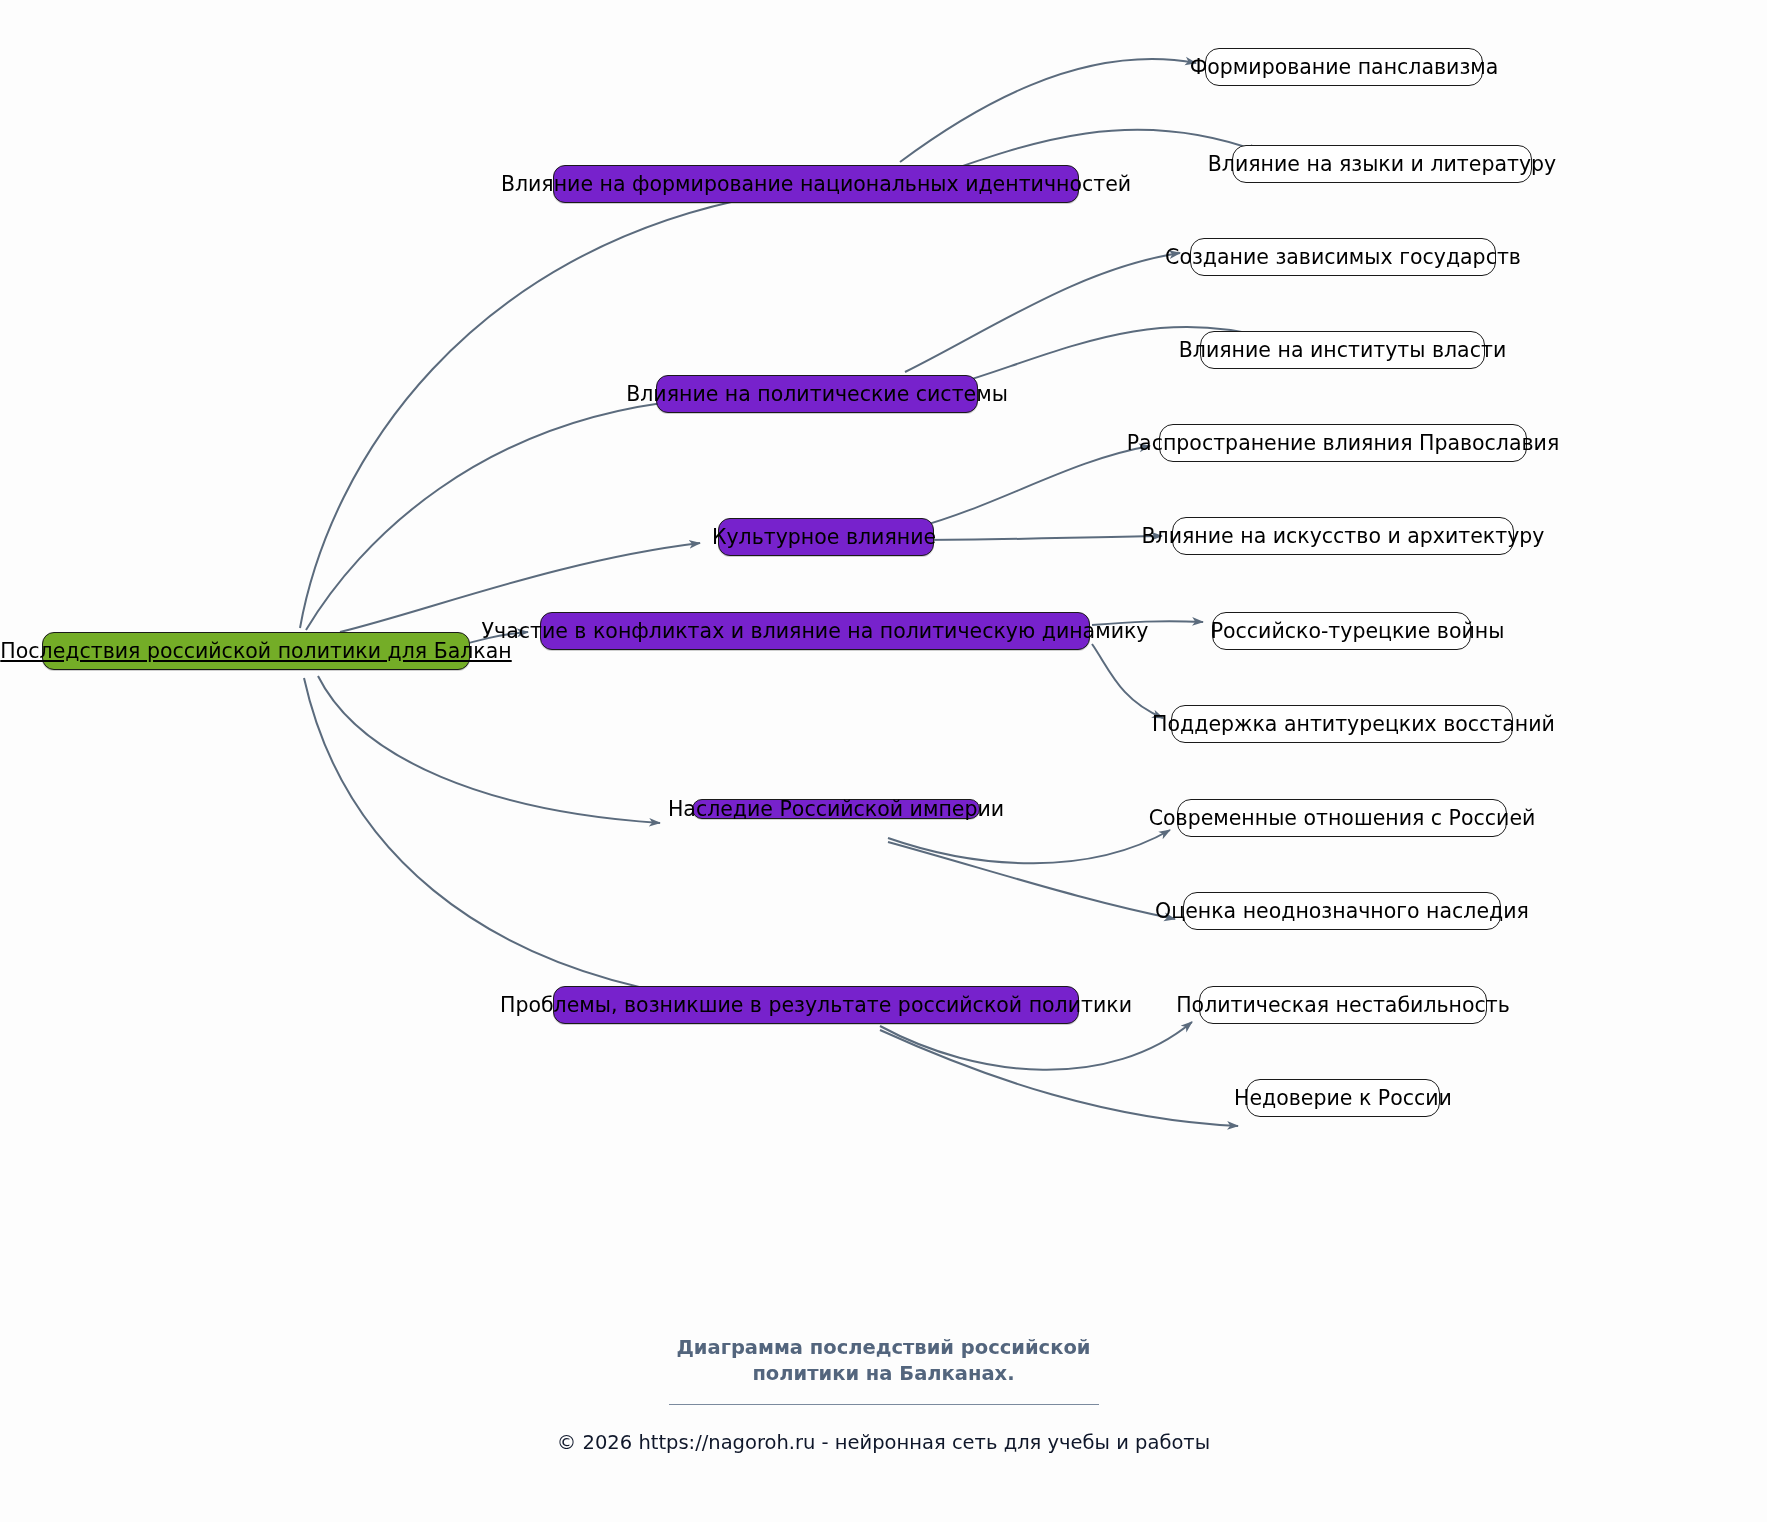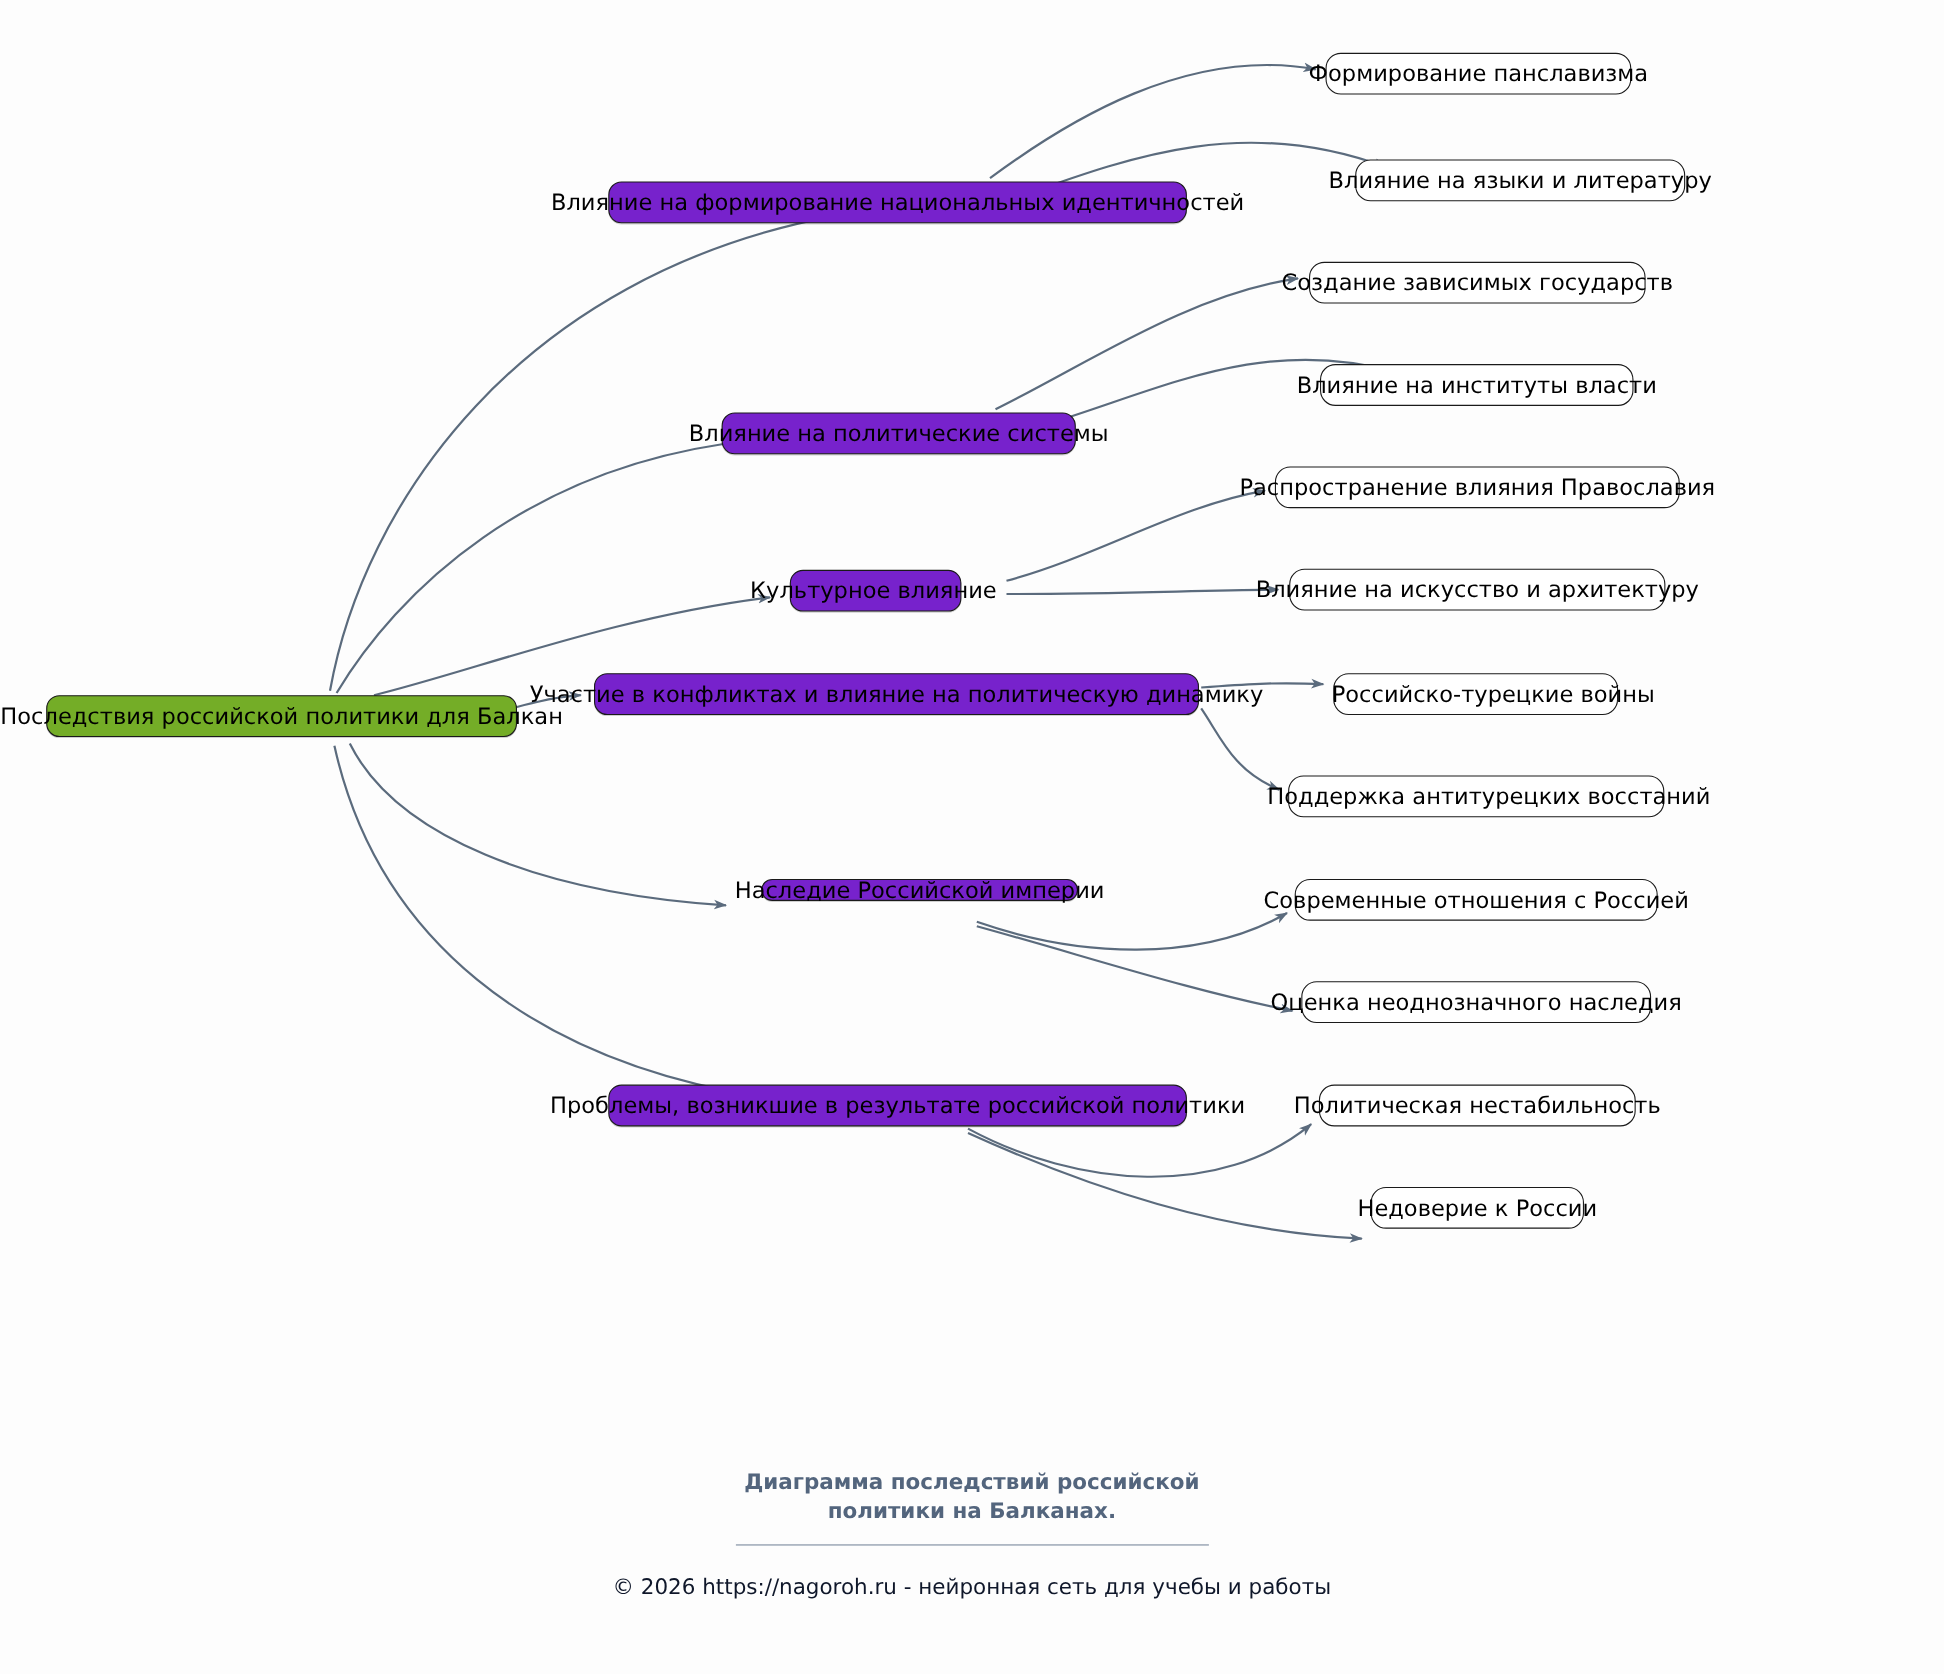--- a/index.html
+++ b/index.html
@@ -31,20 +31,21 @@
     z-index: 5;
   }
   .node-root {
     background: #74ad27;
     border: 1.6px solid #1a1a1a;
     border-radius: 12px;
     color: #000000;
     font-size: 20.5px;
     padding: 0 16px;
     box-shadow: 0 1px 0 rgba(0,0,0,0.18);
+    text-decoration: underline;
   }
   .node-branch {
     background: #7722cc;
     border: 1.6px solid #1a1a1a;
     border-radius: 12px;
     color: #000000;
     font-size: 20.5px;
     padding: 0 16px;
     box-shadow: 0 1px 0 rgba(0,0,0,0.18);
   }
@@ -141,21 +142,21 @@
   <div class="node node-branch" style="left:656px; top:375px; width:322px; height:38px;">
     <span>Влияние на политические системы</span>
   </div>
   <div class="node node-leaf" style="left:1190px; top:238px; width:306px; height:38px;">
     <span>Создание зависимых государств</span>
   </div>
   <div class="node node-leaf" style="left:1200px; top:331px; width:285px; height:38px;">
     <span>Влияние на институты власти</span>
   </div>
 
-  <div class="node node-branch" style="left:718px; top:518px; width:156px; height:38px;padding-left:12px;">
+  <div class="node node-branch" style="left:718px; top:518px; width:216px; height:38px;padding-left:12px;">
     <span>Культурное влияние</span>
   </div>
   <div class="node node-leaf" style="left:1159px; top:424px; width:368px; height:38px;">
     <span>Распространение влияния Православия</span>
   </div>
   <div class="node node-leaf" style="left:1172px; top:517px; width:342px; height:38px;">
     <span>Влияние на искусство и архитектуру</span>
   </div>
 
   <div class="node node-branch" style="left:540px; top:612px; width:550px; height:38px;">

